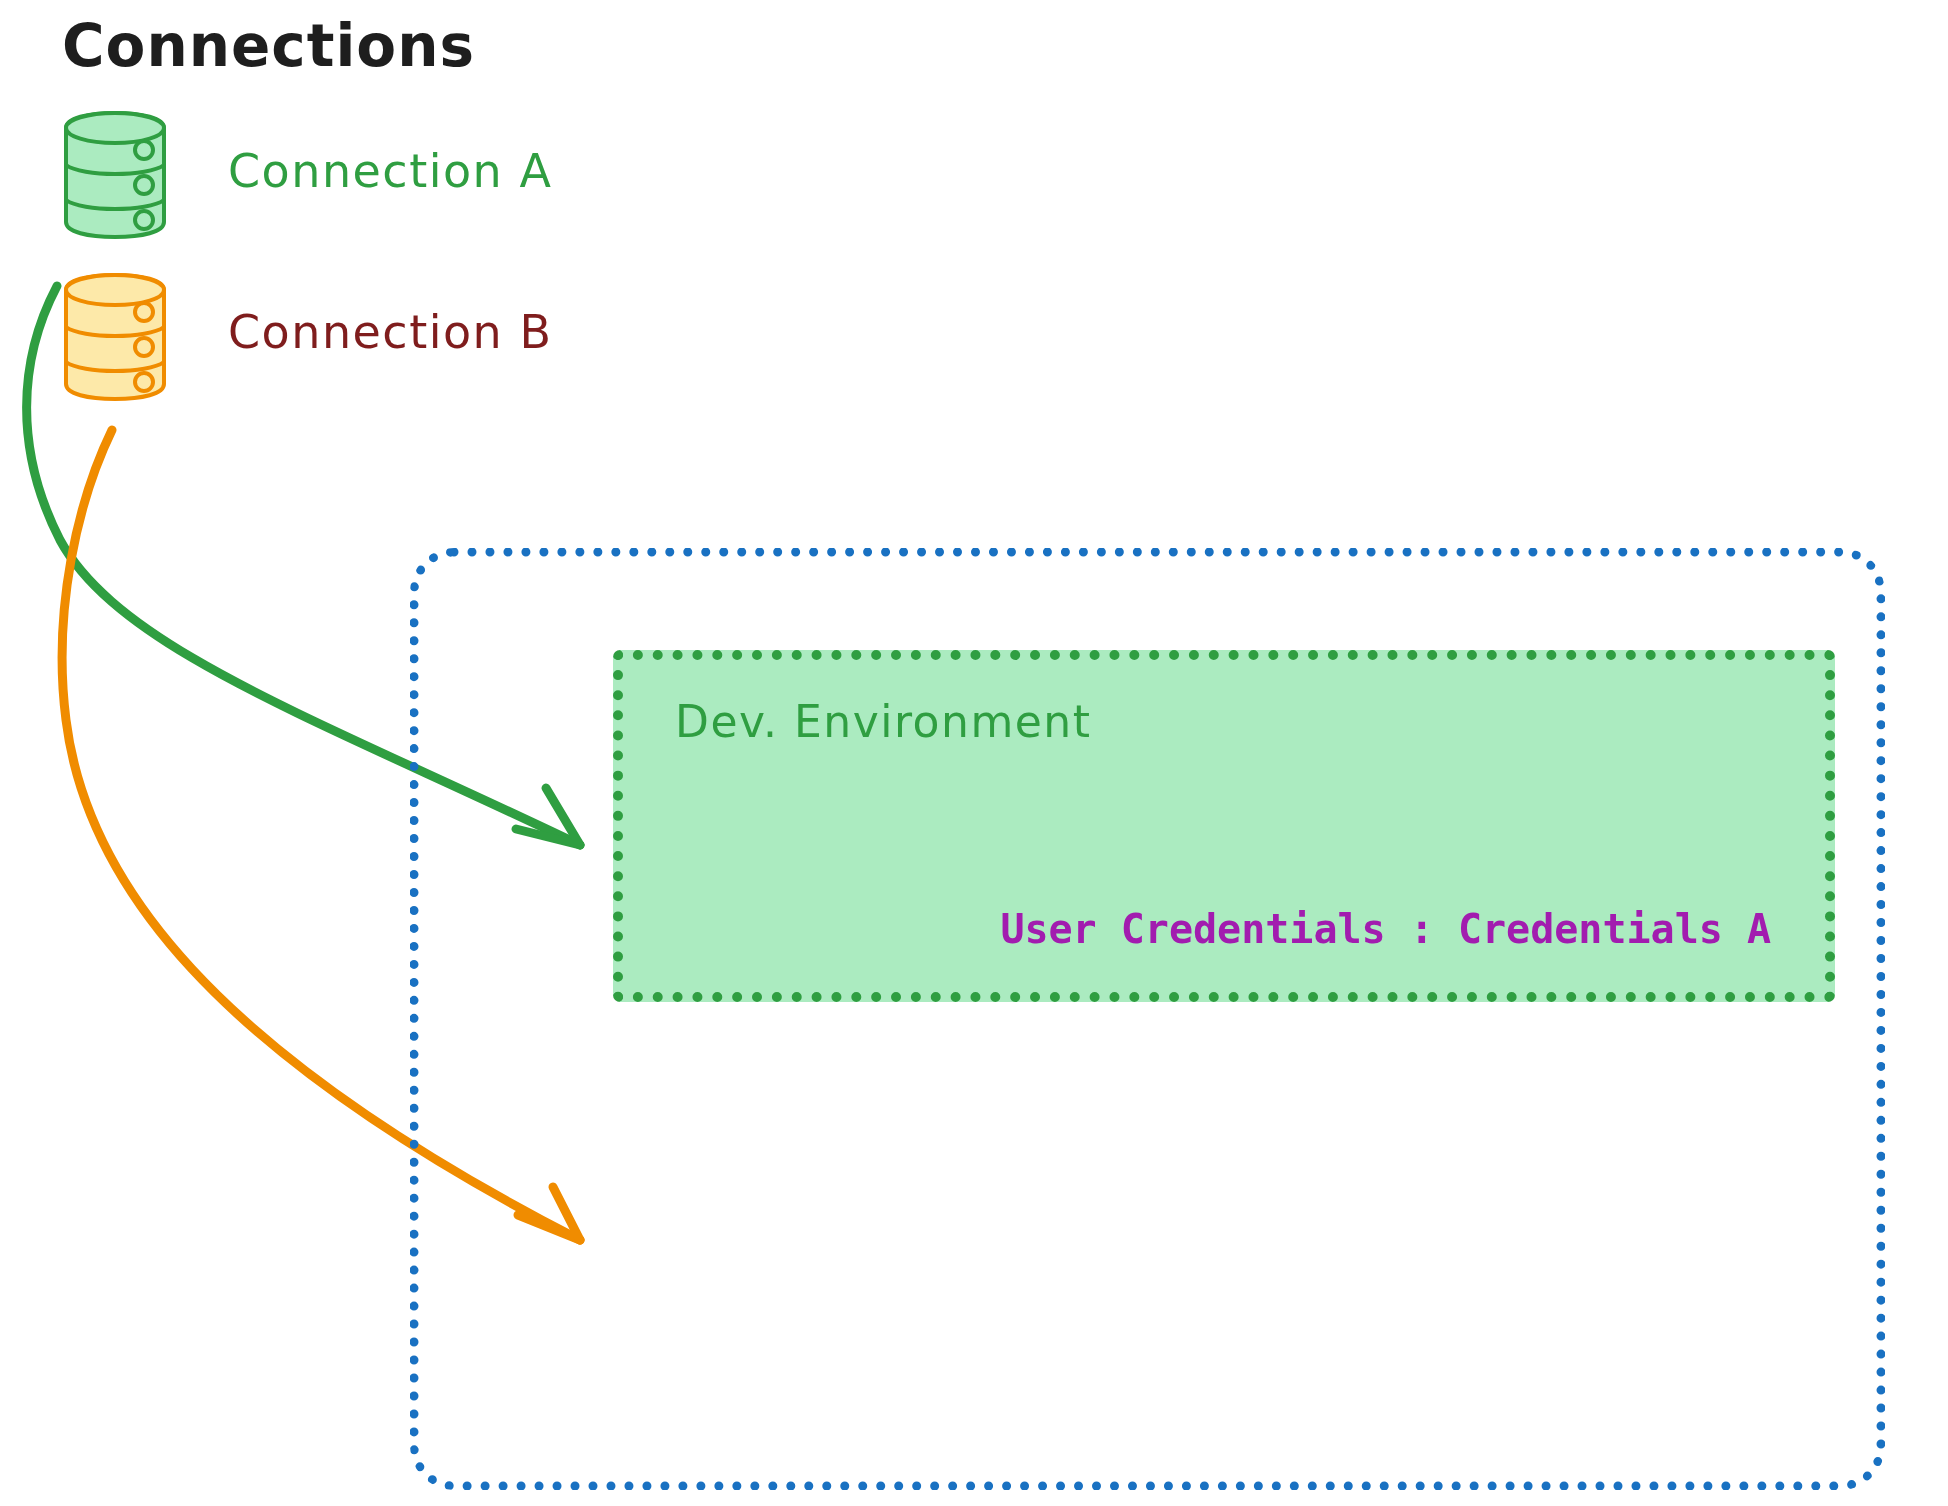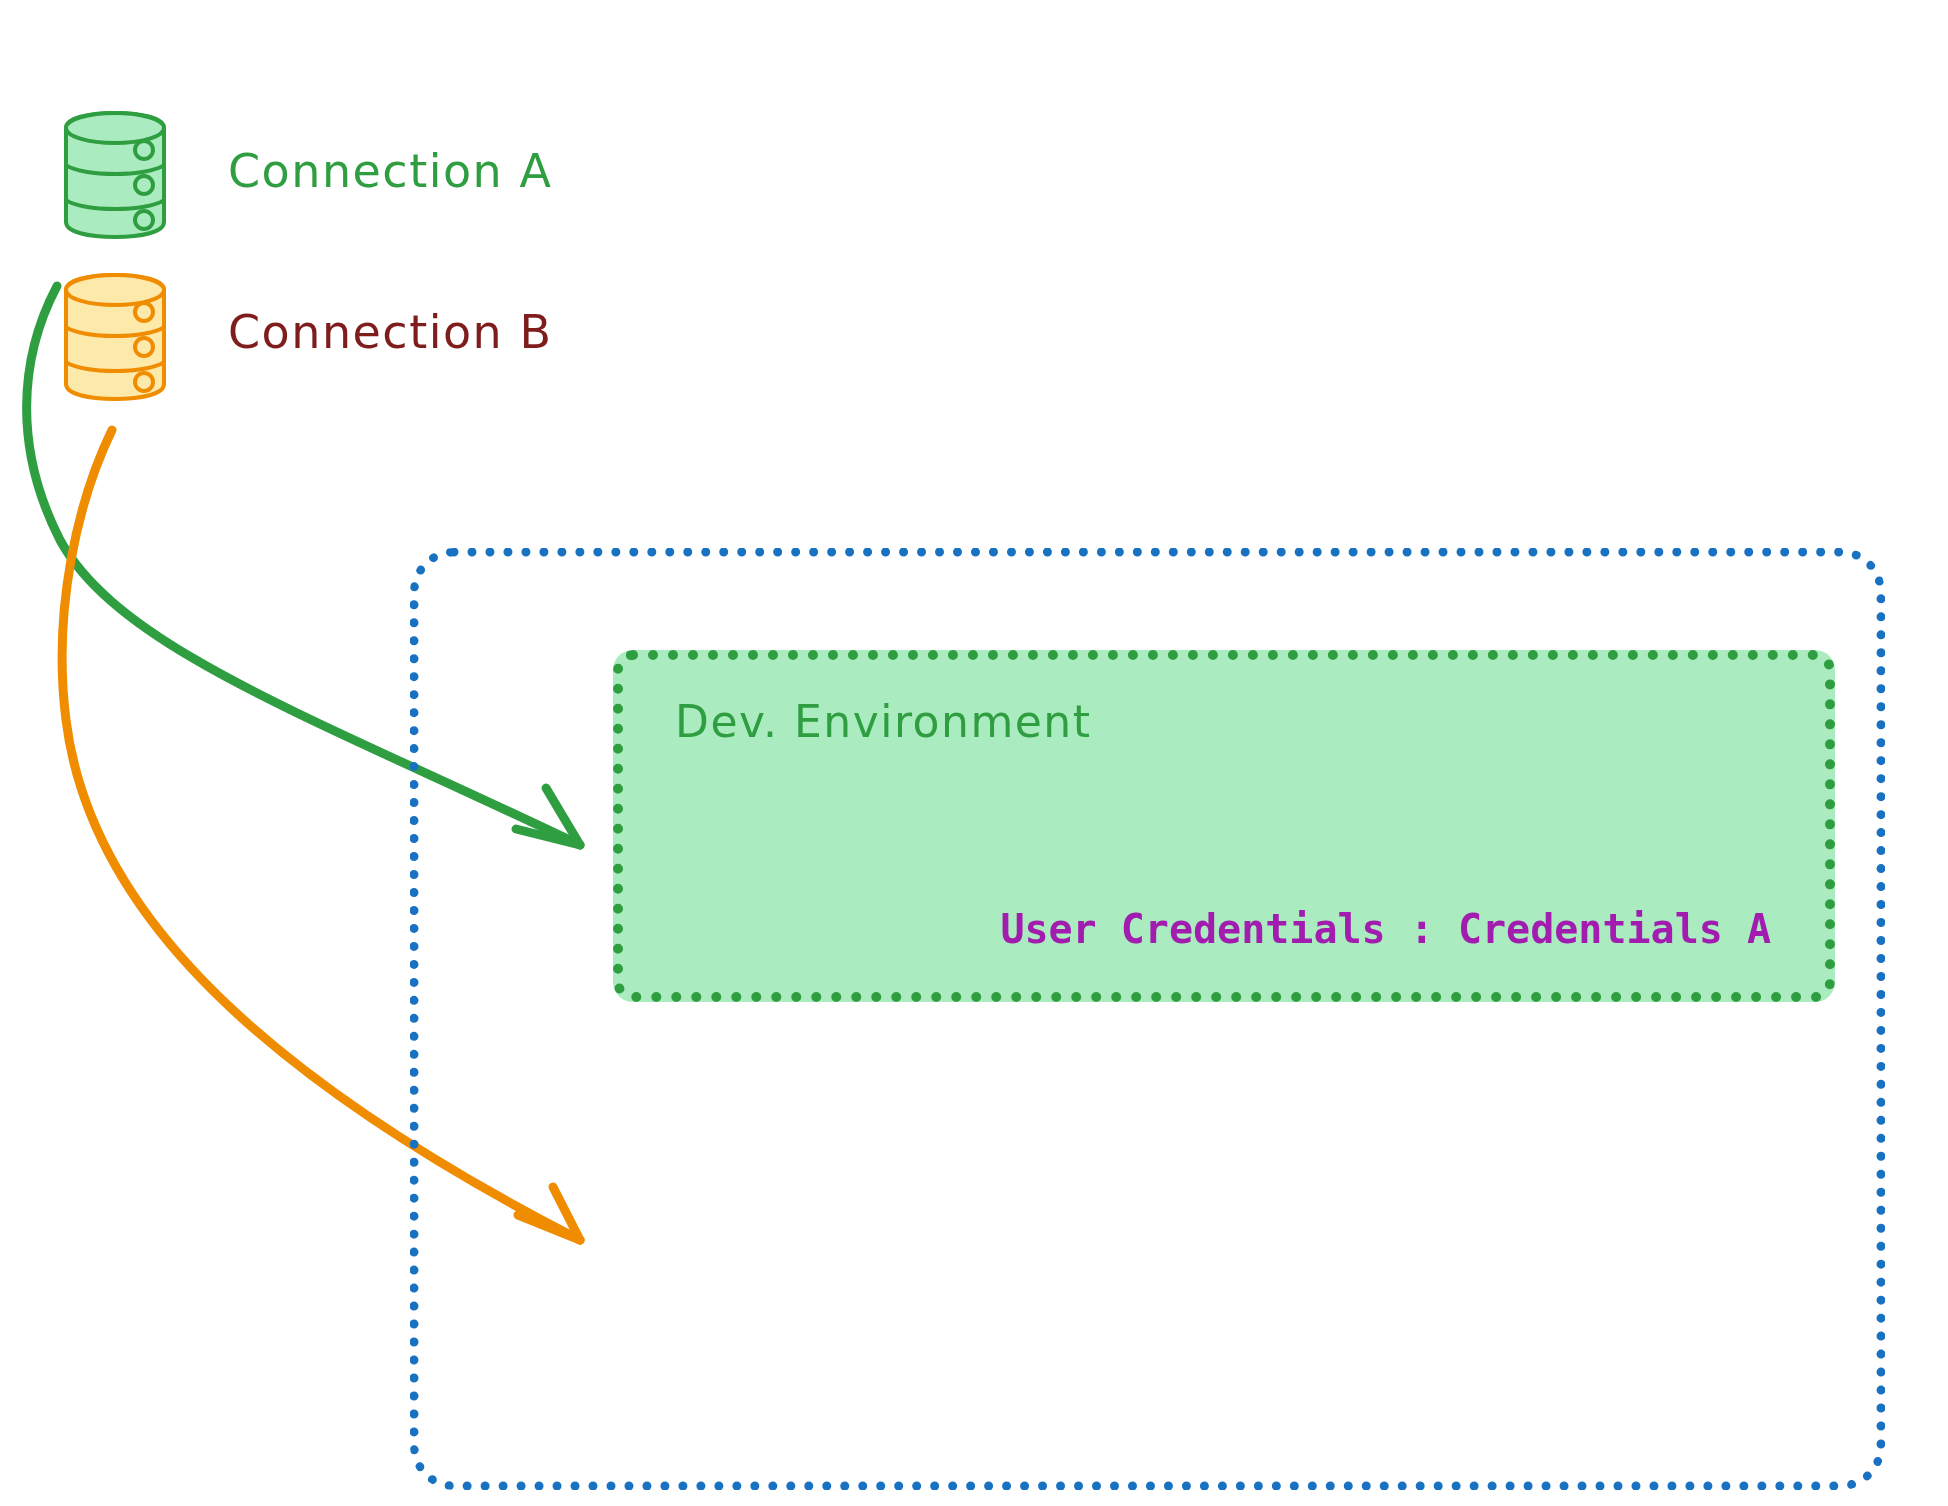--- a/index.html
+++ b/index.html
@@ -61,21 +61,21 @@
     height: 942px;
     border: 9px dotted #1971c2;
     border-radius: 44px;
     box-sizing: border-box;
     background: transparent;
   }
 
   .env-box {
     position: absolute;
     box-sizing: border-box;
-    border-radius: 20px;
+    border-radius: 7px;
   }
   .env-box.dev {
     left: 613px;
     top: 650px;
     width: 1222px;
     height: 352px;
     border: 10px dotted #2f9e41;
     background: #abebc0;
   }
   .env-box.prod {
@@ -146,20 +146,21 @@
 
     <g>
       <path d="M 112 430
                C 78 500, 52 610, 66 720
                C 86 880, 210 1050, 580 1240" fill="none" stroke="#f08c00" stroke-width="9" stroke-linecap="round"></path>
       <path d="M 580 1240 L 518 1215" fill="none" stroke="#f08c00" stroke-width="9" stroke-linecap="round"></path>
       <path d="M 580 1240 L 553 1187" fill="none" stroke="#f08c00" stroke-width="9" stroke-linecap="round"></path>
     </g>
   </svg>
 
+  <div class="title-connections">Connections</div>
 
   <svg class="db-svg a" viewBox="0 0 130 135" xmlns="http://www.w3.org/2000/svg">
     <path d="M8 18 C8 8, 30 3, 57 3 C84 3, 106 8, 106 18
              L106 112 C106 122, 84 127, 57 127
              C30 127, 8 122, 8 112 Z" fill="#abebc0" stroke="#2f9e41" stroke-width="4" stroke-linejoin="round"></path>
     <ellipse cx="57" cy="18" rx="49" ry="15" fill="#abebc0" stroke="#2f9e41" stroke-width="4"></ellipse>
     <path d="M8 55 C24 67, 90 67, 106 55" fill="none" stroke="#2f9e41" stroke-width="4"></path>
     <path d="M8 90 C24 102, 90 102, 106 90" fill="none" stroke="#2f9e41" stroke-width="4"></path>
     <circle cx="86" cy="40" r="9" fill="none" stroke="#2f9e41" stroke-width="4"></circle>
     <circle cx="86" cy="75" r="9" fill="none" stroke="#2f9e41" stroke-width="4"></circle>

